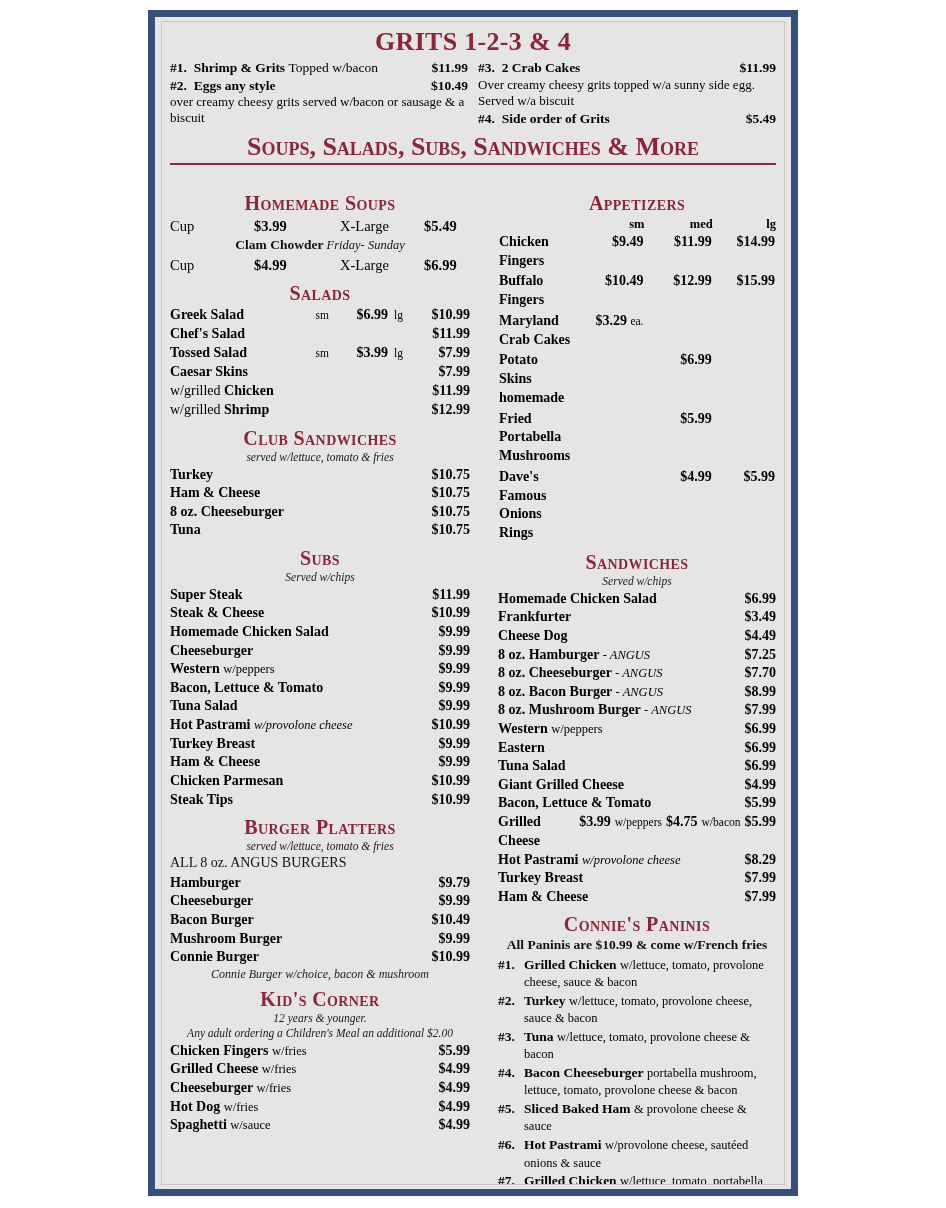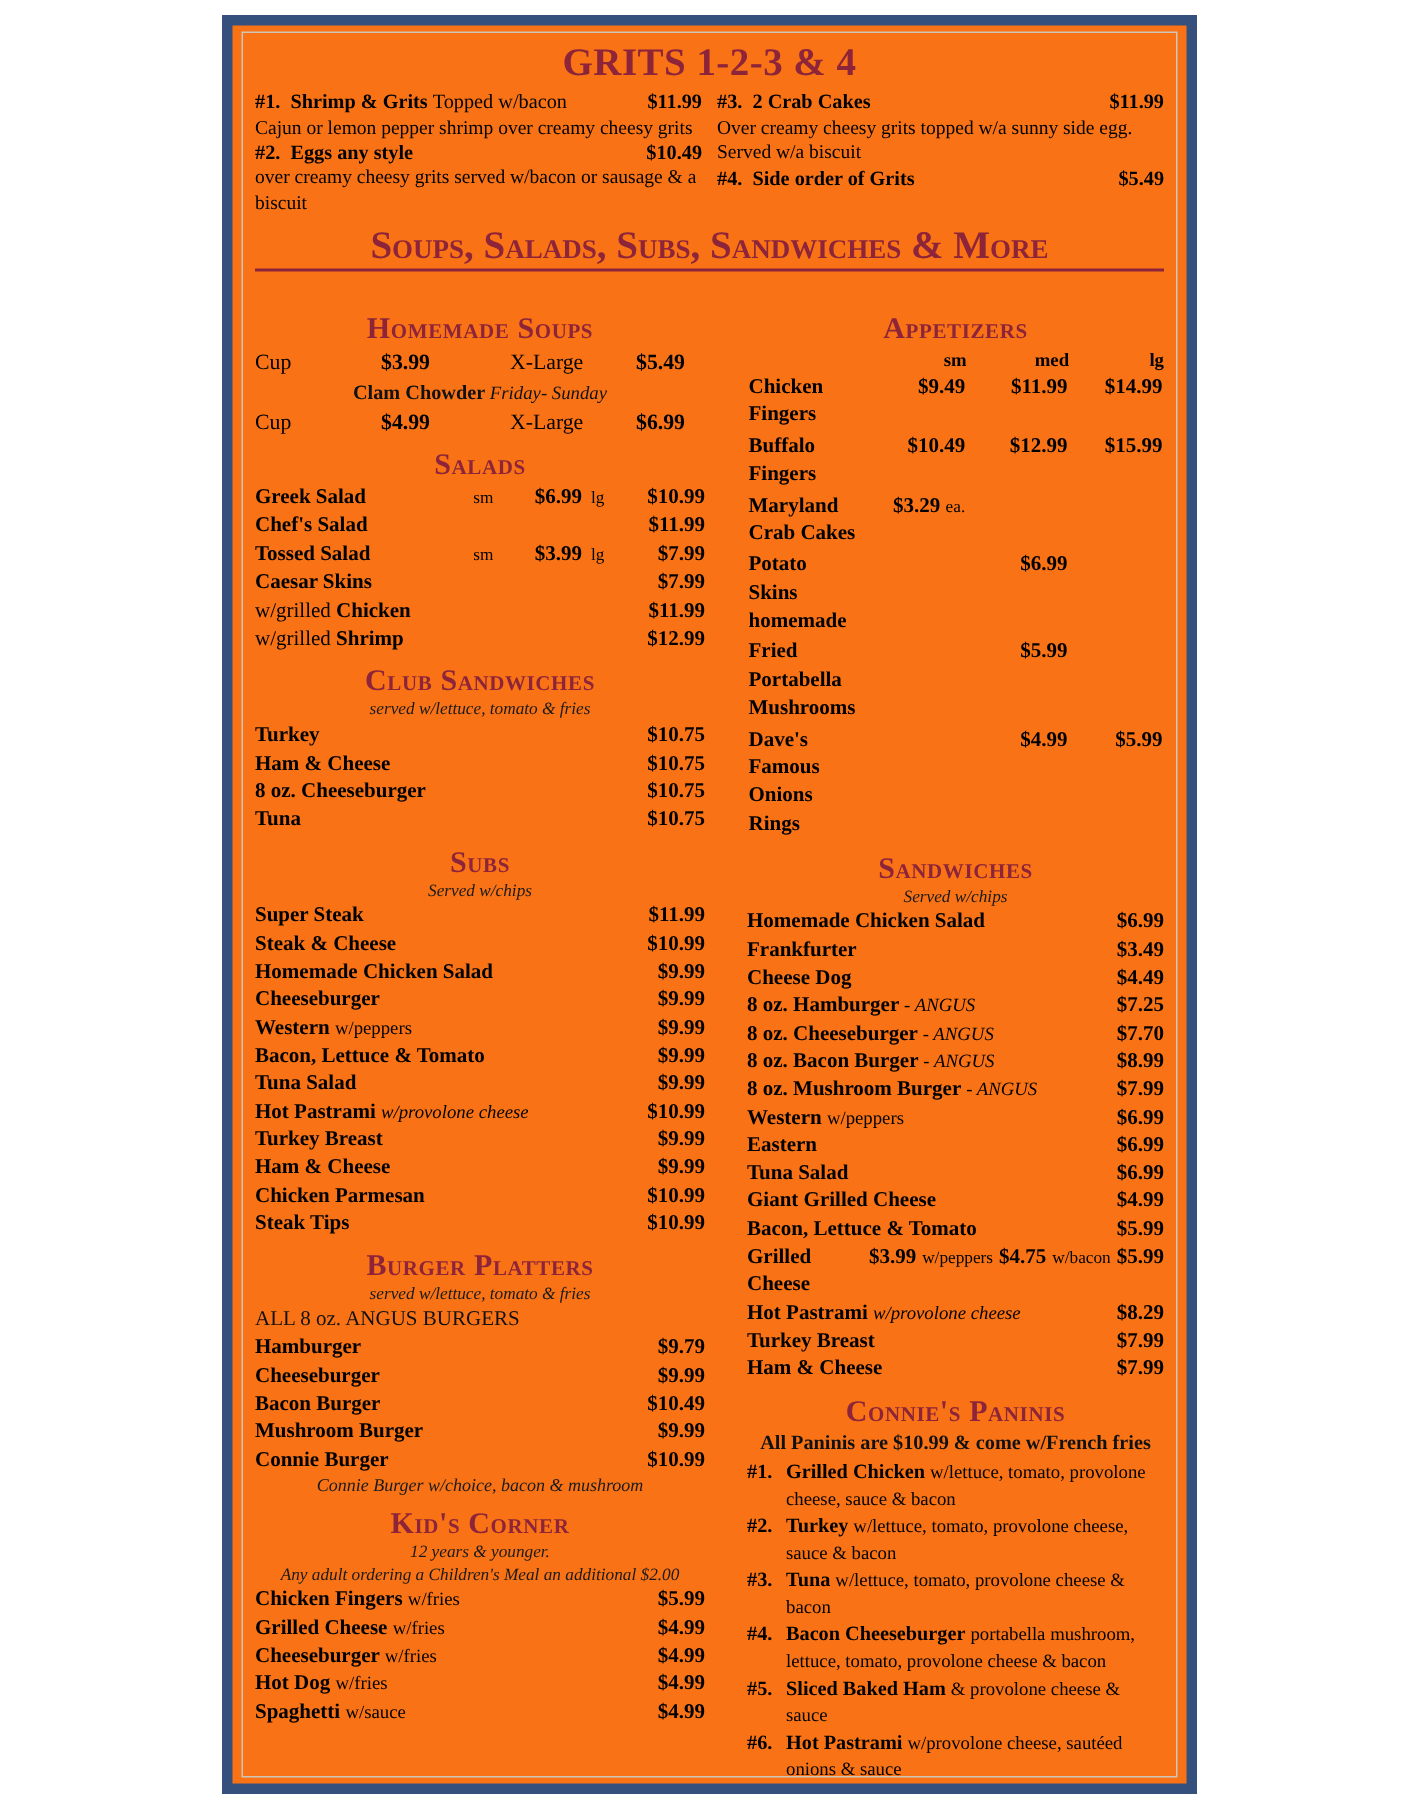--- a/index.html
+++ b/index.html
@@ -2,21 +2,21 @@
 <html><head>
 <meta charset="utf-8">
 <style>
   html,body{margin:0;padding:0;background:#ffffff;}
   body{width:946px;height:1208px;font-family:"Liberation Serif",serif;}
 
   .page{position:relative;width:946px;height:1208px;background:#ffffff;}
 
   .menu-frame{
     position:absolute;left:148px;top:10px;width:650px;height:1186px;
-    background:#f97316;
+    background:#e5e5e5;
     border:7px solid #36507d;
     box-sizing:border-box;
     padding:4px 6px;
   }
   .inner{
     border:1px solid #cfc6bb;
     height:100%;
     box-sizing:border-box;
     padding:4px 8px 0 8px;
     overflow:hidden;
@@ -124,21 +124,20 @@
   <div class="menu-frame">
    <div class="inner">
 
     <div class="hd-main">GRITS 1-2-3 &amp; 4</div>
     <div class="grits">
       <div class="col">
         <div class="g-row">
           <span class="nm"><span>#1.</span>&nbsp;&nbsp;<span>Shrimp &amp; Grits</span> <span class="light">Topped w/bacon</span></span>
           <span class="pr">$11.99</span>
         </div>
-        <div class="g-desc">Cajun or lemon pepper shrimp over creamy cheesy grits</div>
         <div class="g-row">
           <span class="nm"><span>#2.</span>&nbsp;&nbsp;<span>Eggs any style</span></span>
           <span class="pr">$10.49</span>
         </div>
         <div class="g-desc">over creamy cheesy grits served w/bacon or sausage &amp; a biscuit</div>
       </div>
       <div class="col">
         <div class="g-row">
           <span class="nm"><span>#3.</span>&nbsp;&nbsp;<span>2 Crab Cakes</span></span>
           <span class="pr">$11.99</span>

